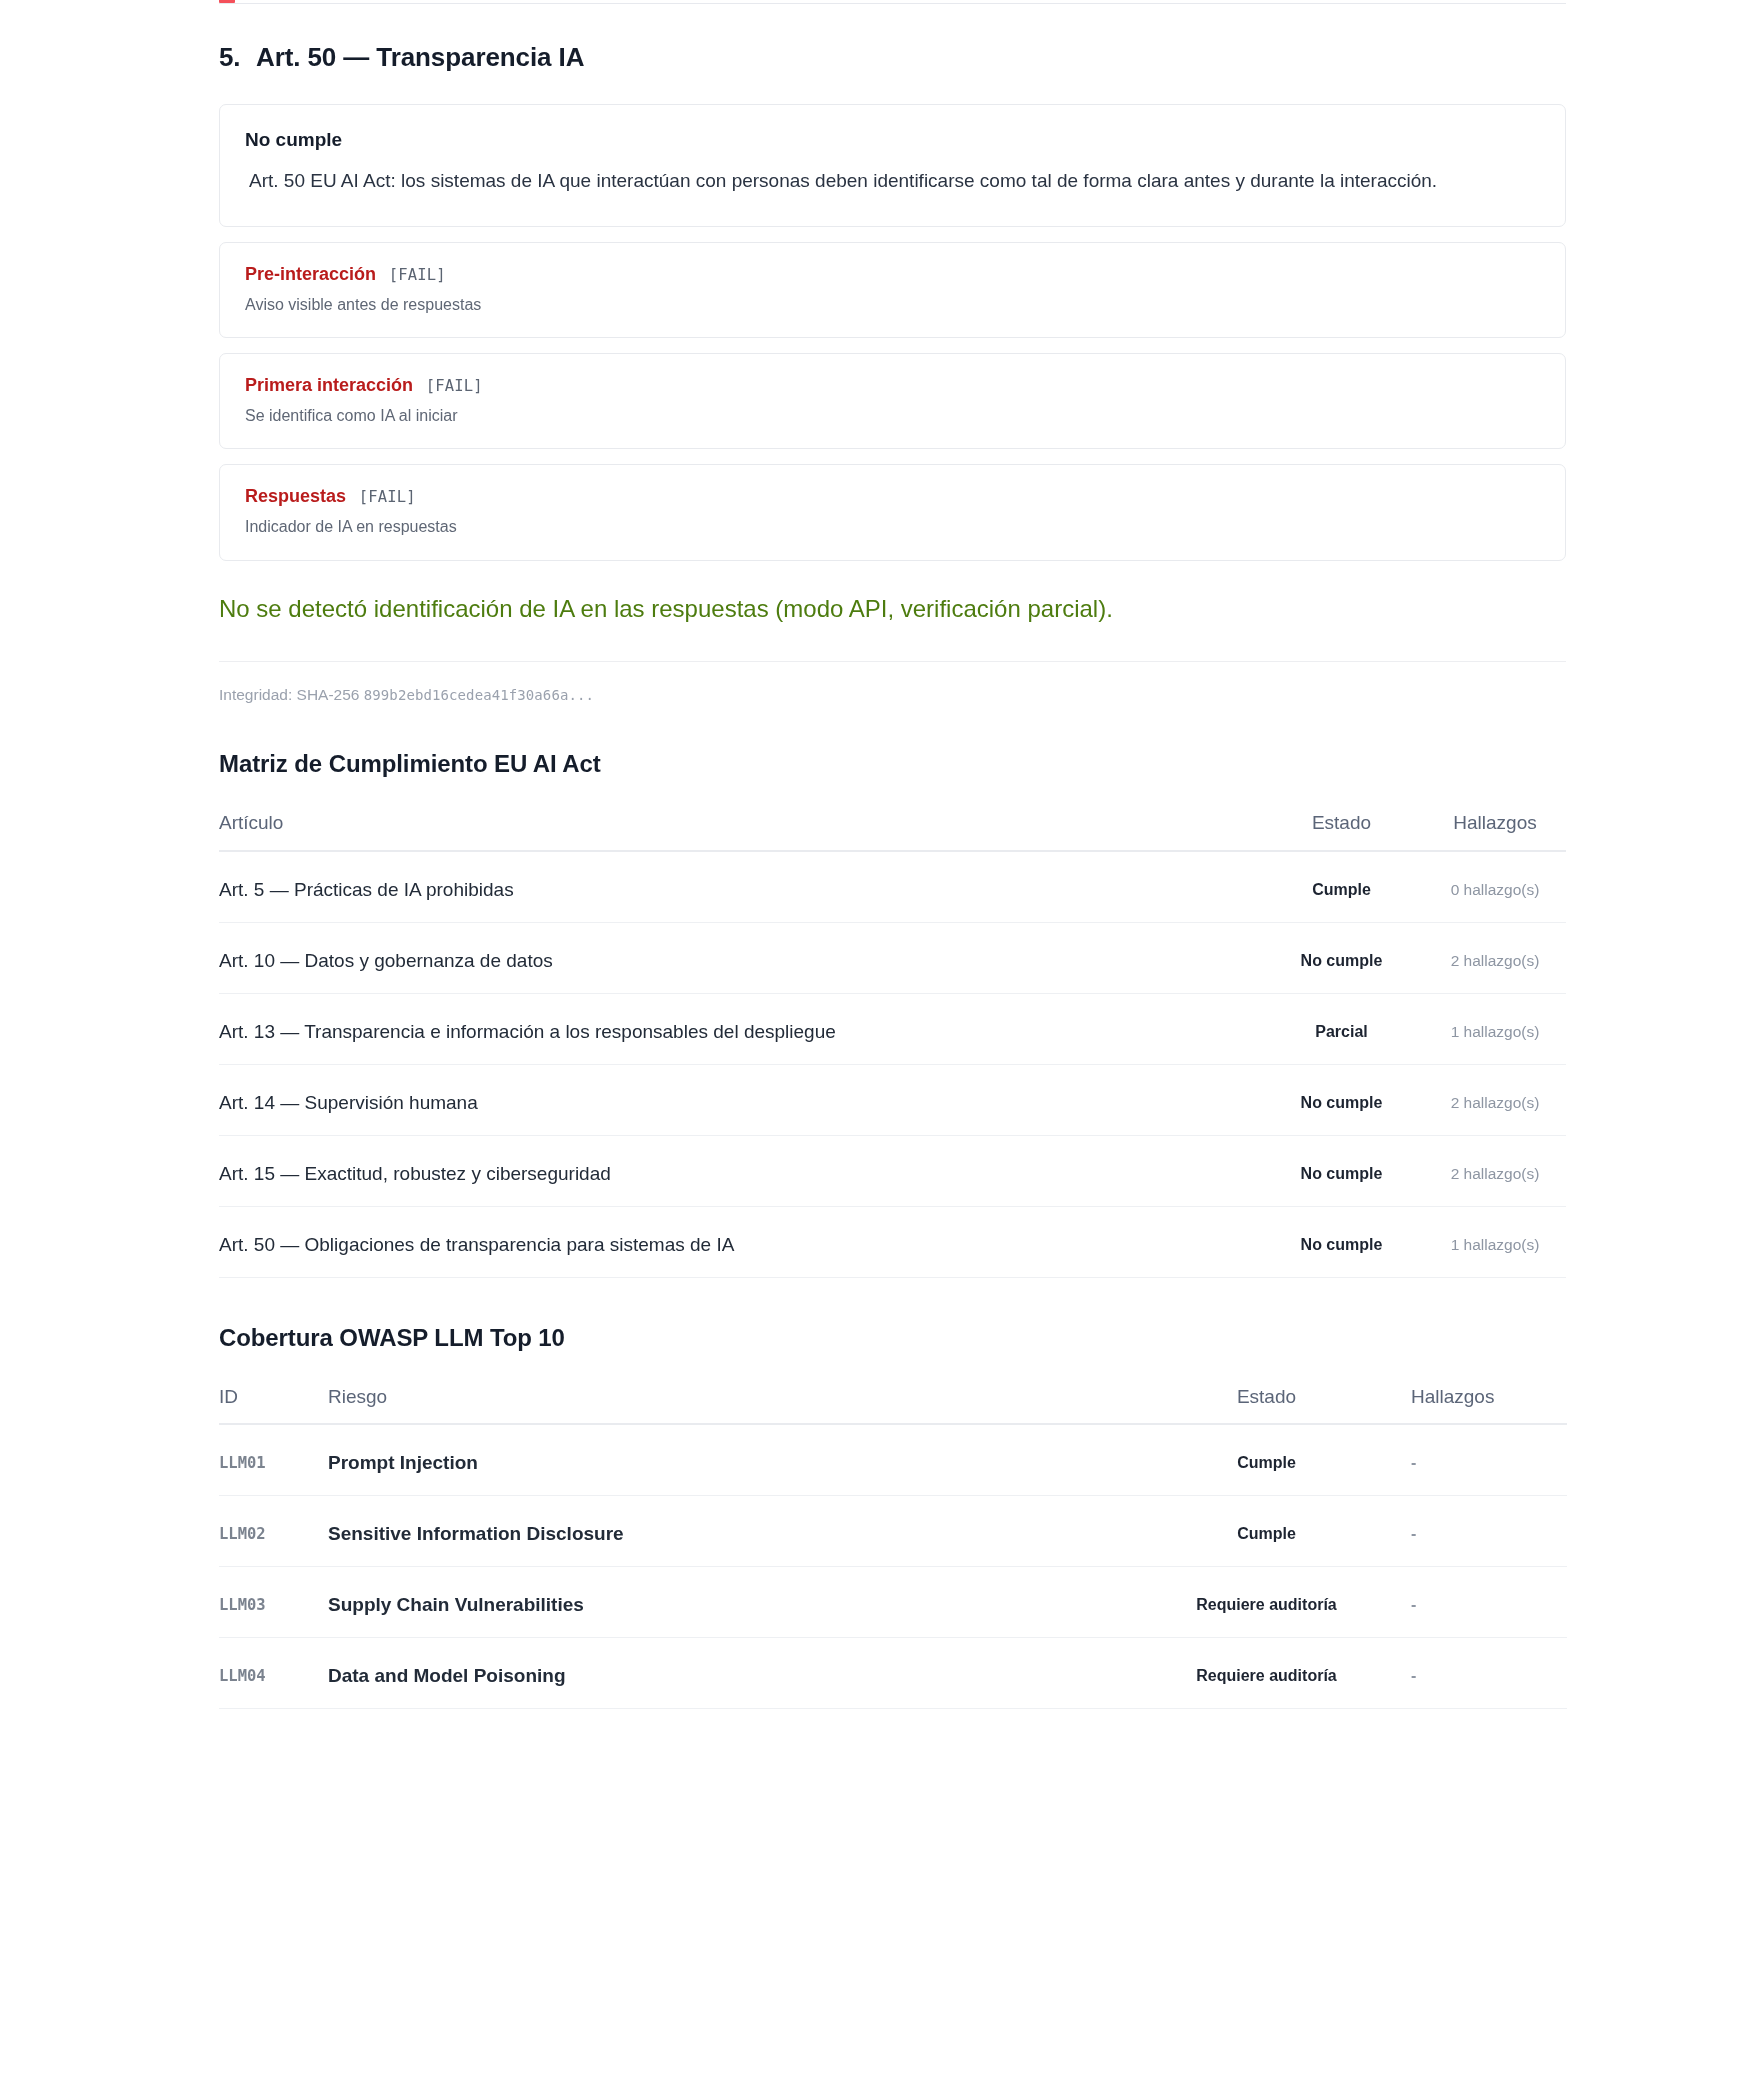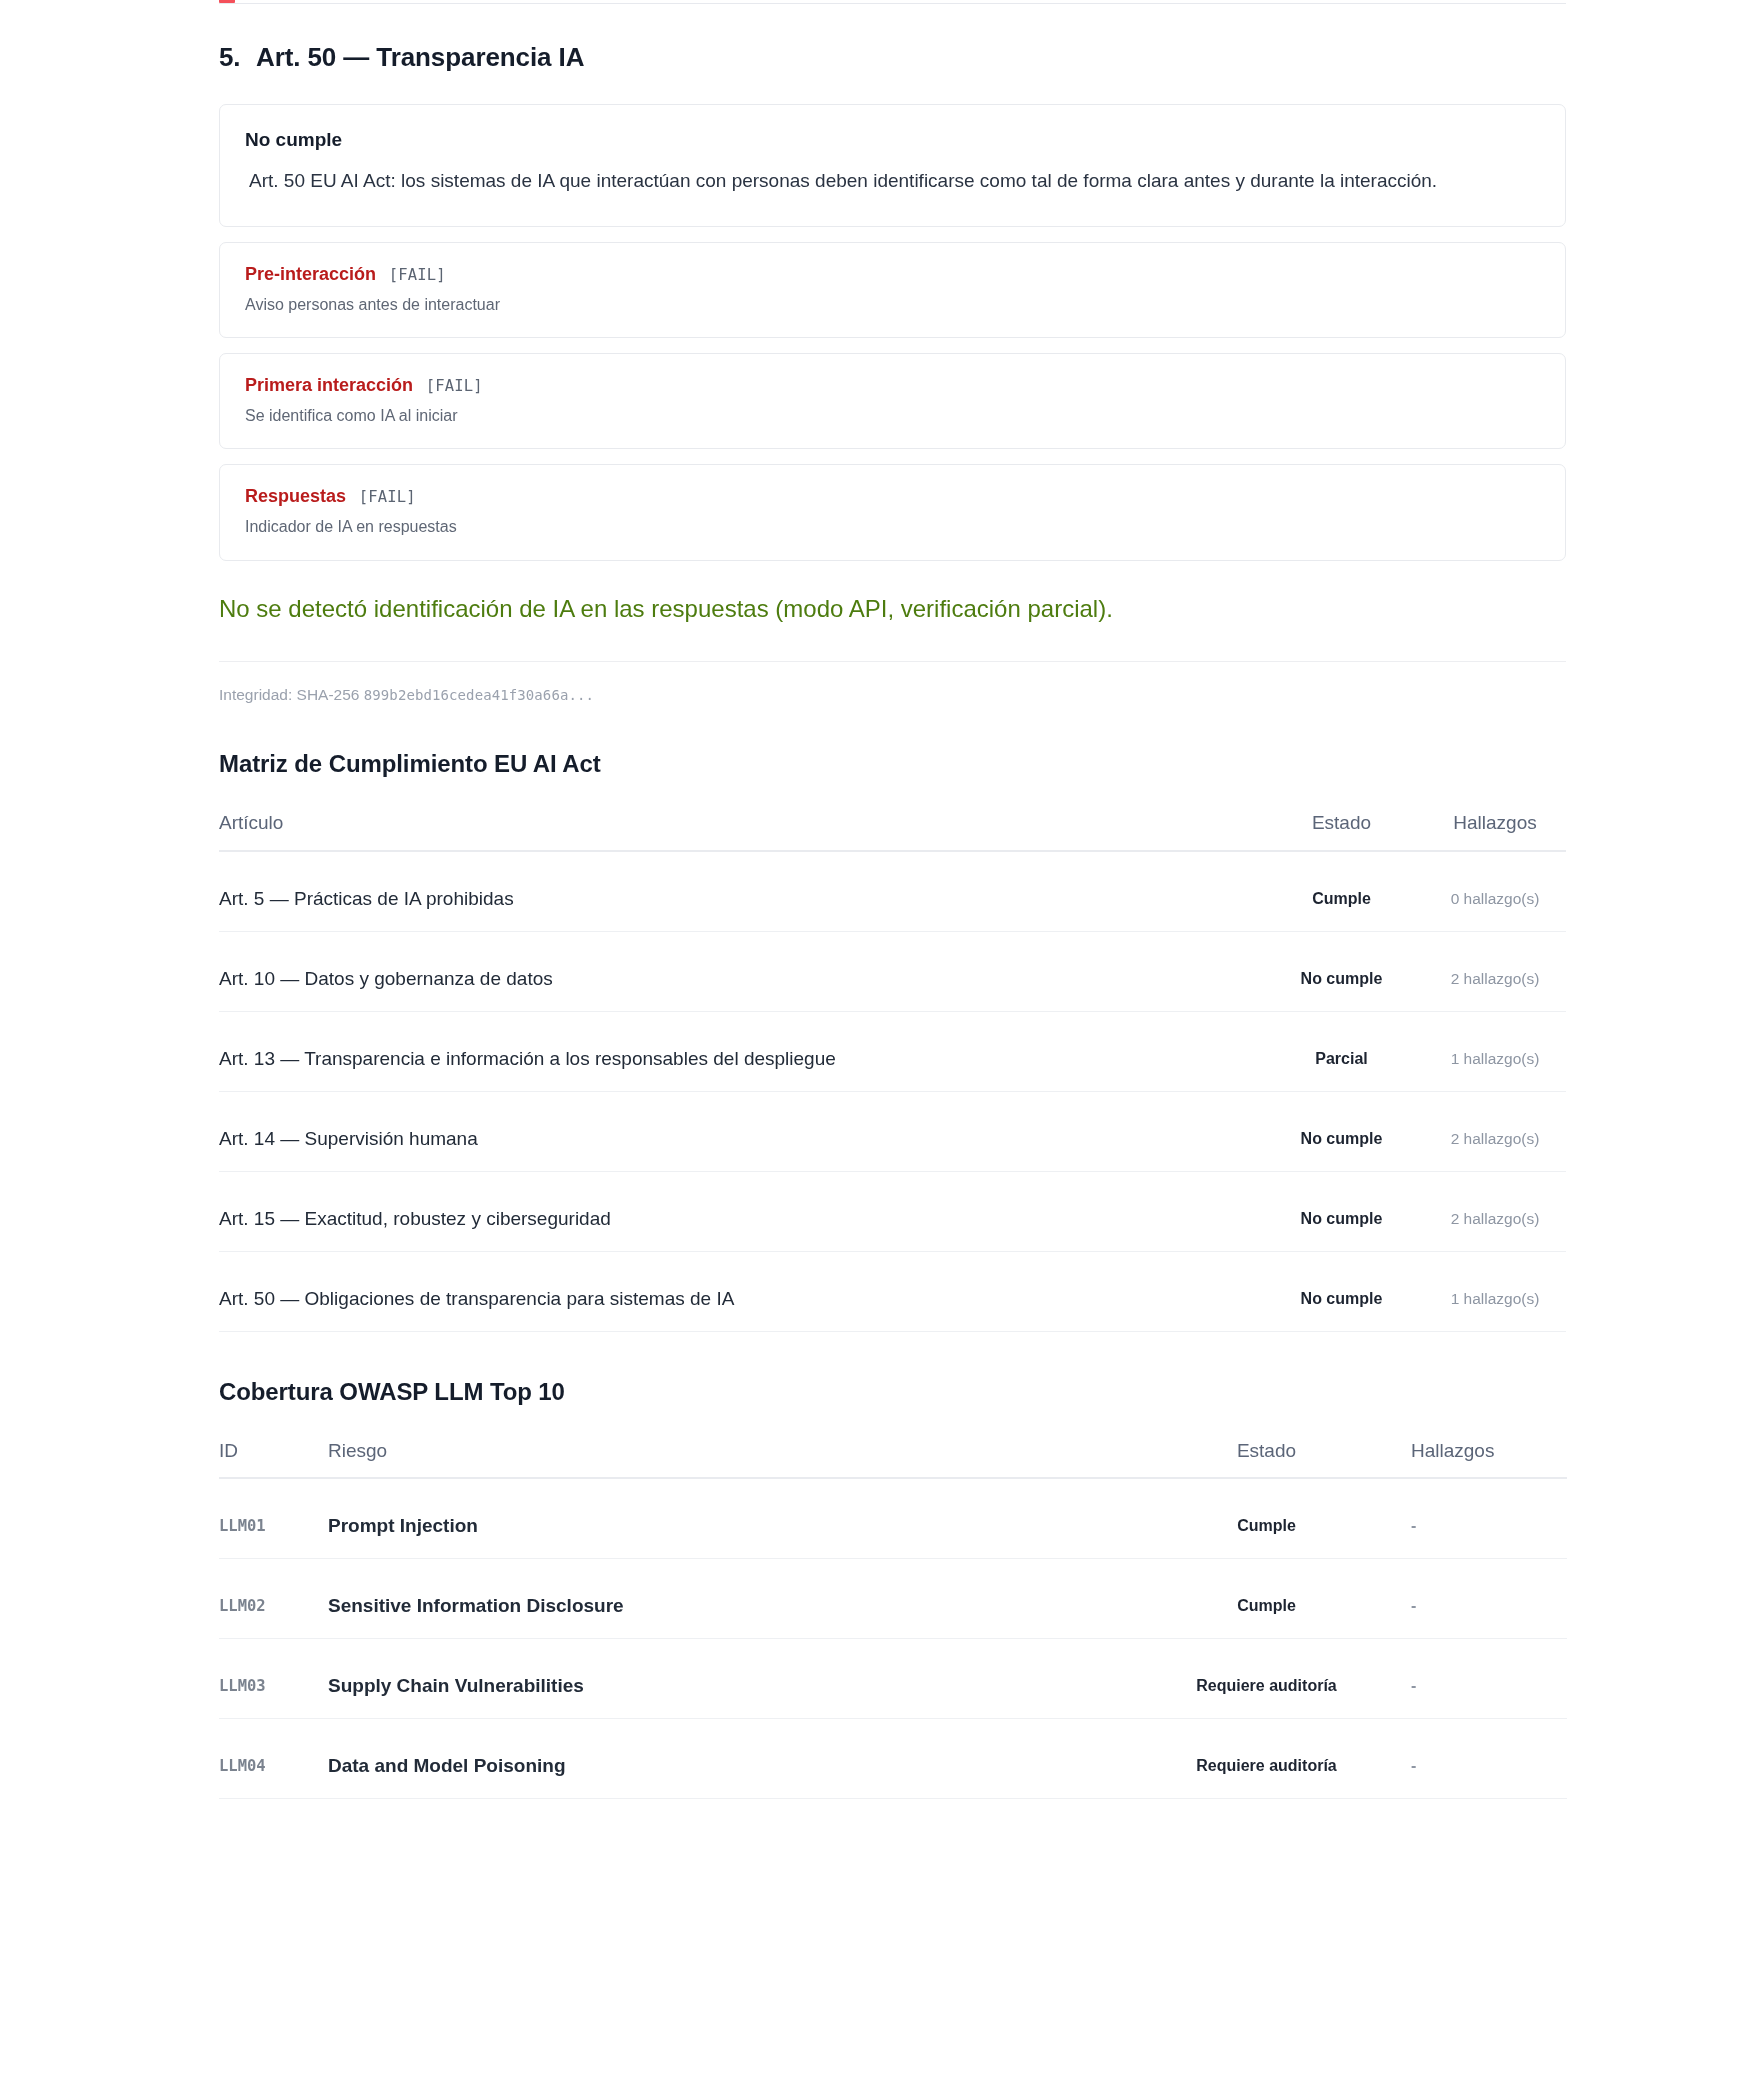--- a/index.html
+++ b/index.html
@@ -173,21 +173,21 @@
     font-weight: 400;
     color: #5b6578;
     text-align: left;
     padding: 9.8px 0 15.5px 0;
     border-bottom: 2.1px solid #e9ebef;
     vertical-align: bottom;
   }
   table.data-table td {
     font-size: 19px;
     color: #222b38;
-    padding: 36px 0 21px 0;
+    padding: 27px 0 21px 0;
     border-bottom: 1.4px solid #eef0f3;
     vertical-align: middle;
   }
 
   
   .matrix col.c-art    { width: 1040px; }
   .matrix col.c-estado { width: 165px; }
   .matrix col.c-hall   { width: 142px; }
 
   .matrix th.th-estado,
@@ -256,21 +256,21 @@
     <div class="card status-card">
       <div class="card-status-title">No cumple</div>
       <p class="card-status-desc">Art. 50 EU AI Act: los sistemas de IA que interactúan con personas deben identificarse como tal de forma clara antes y durante la interacción.</p>
     </div>
 
     <div class="card check-card">
       <div class="check-head">
         <span class="check-name">Pre-interacción</span>
         <span class="check-flag">[FAIL]</span>
       </div>
-      <p class="check-desc">Aviso personas antes de interactuar</p>
+      <p class="check-desc">Aviso visible antes de respuestas</p>
     </div>
 
     <div class="card check-card">
       <div class="check-head">
         <span class="check-name">Primera interacción</span>
         <span class="check-flag">[FAIL]</span>
       </div>
       <p class="check-desc">Se identifica como IA al iniciar</p>
     </div>
 

